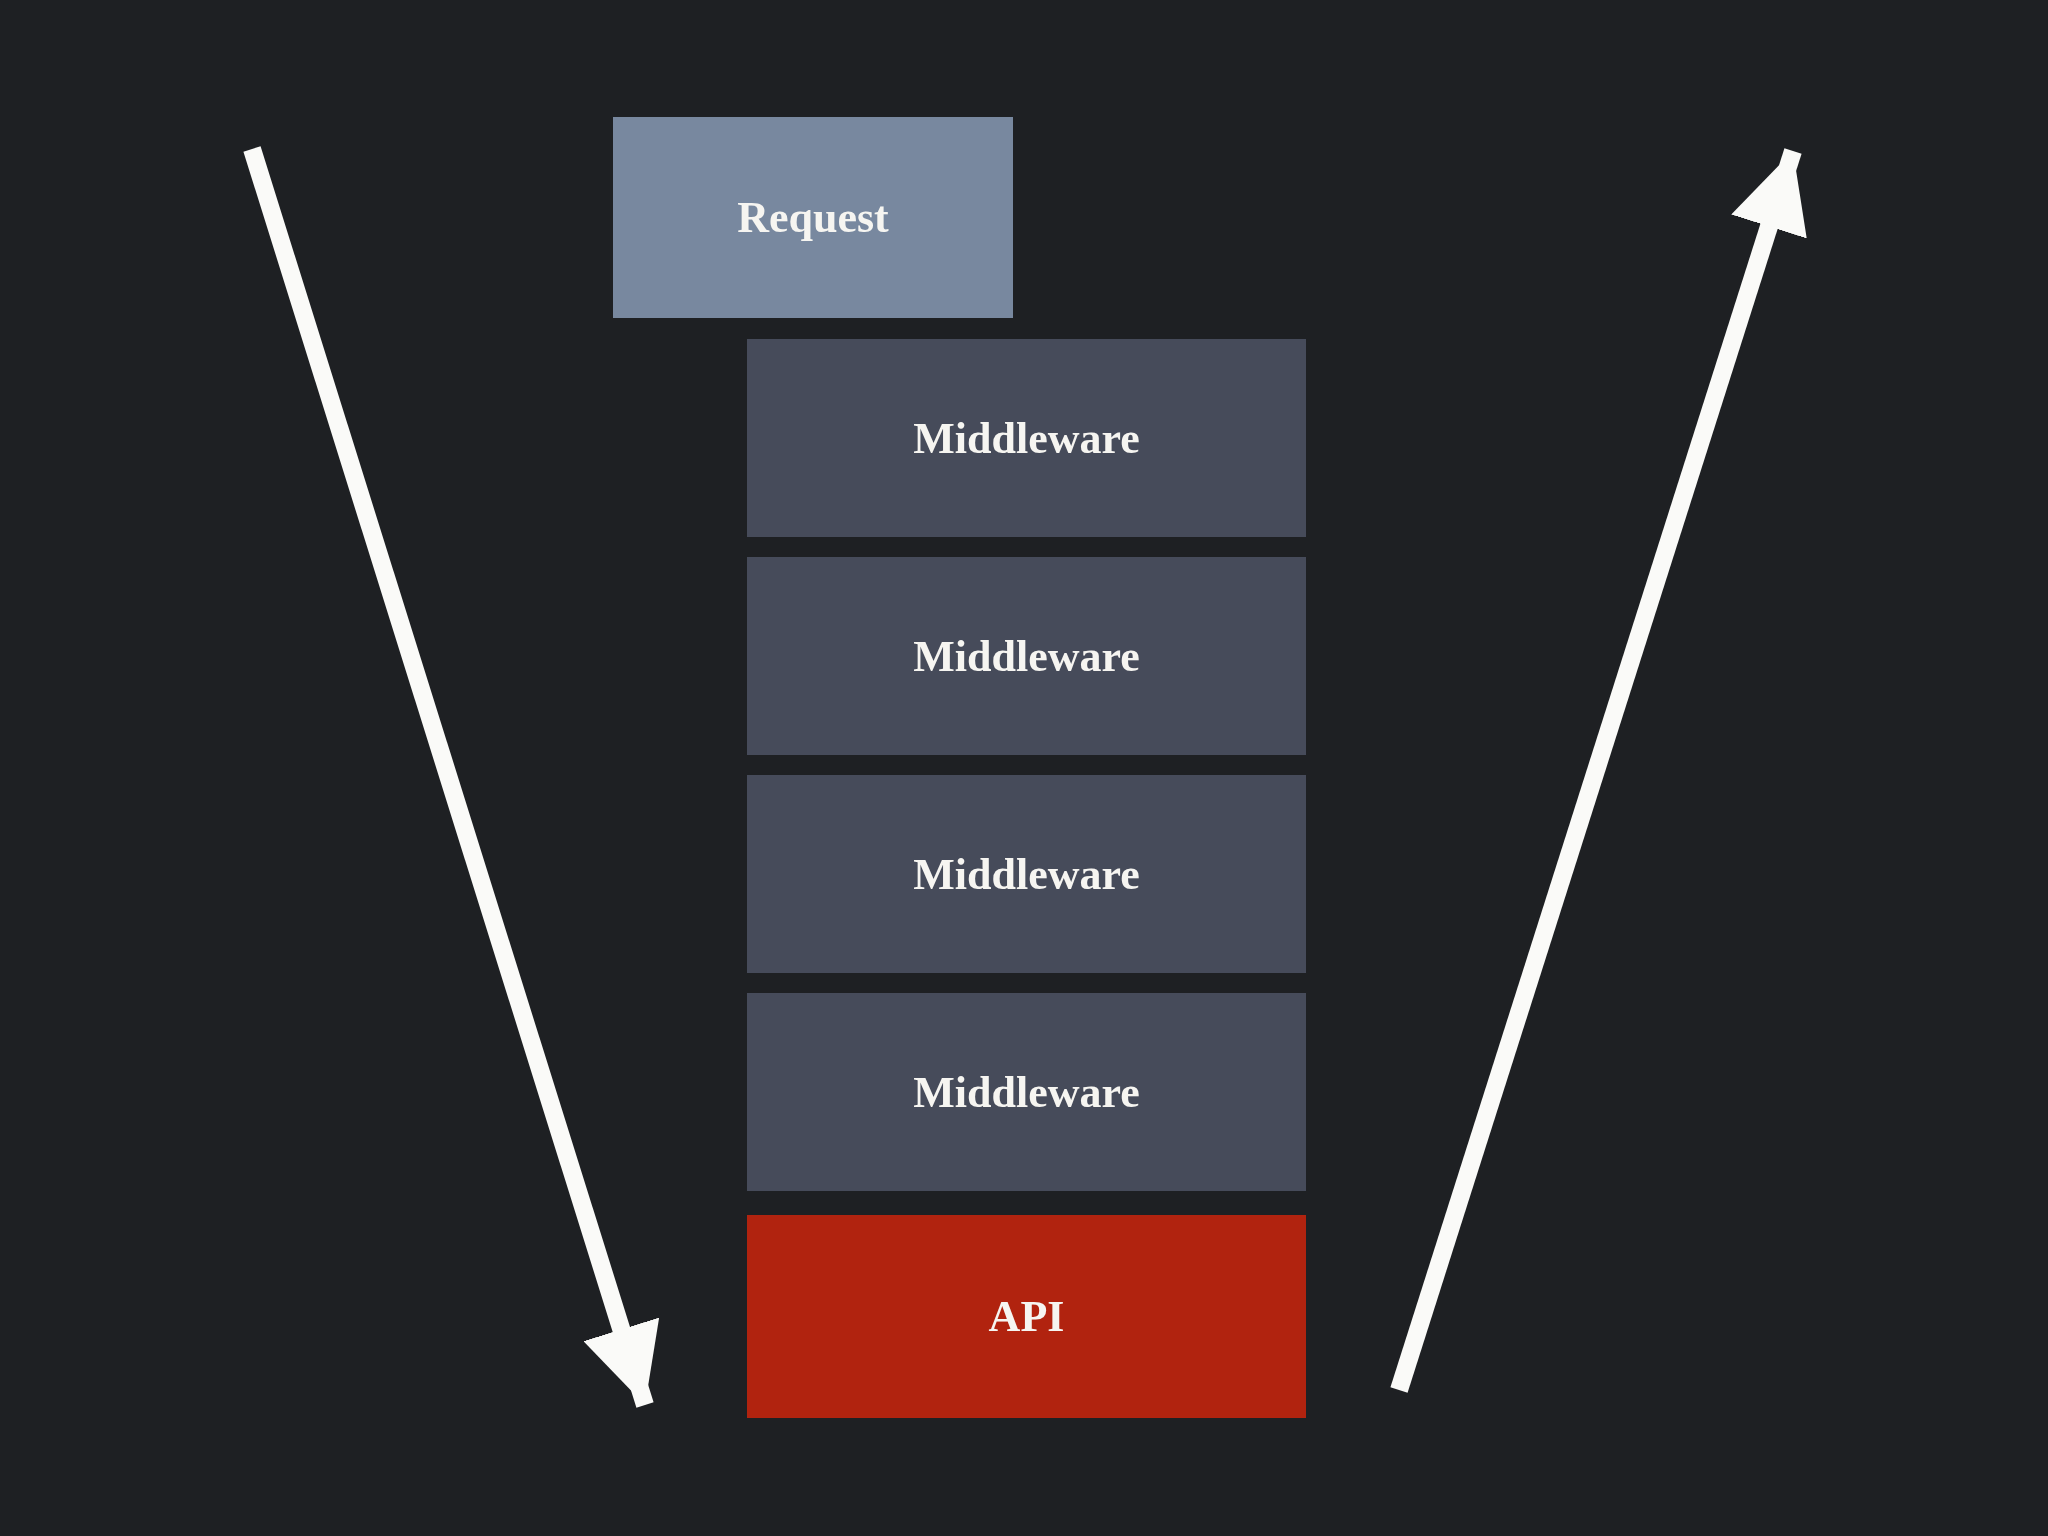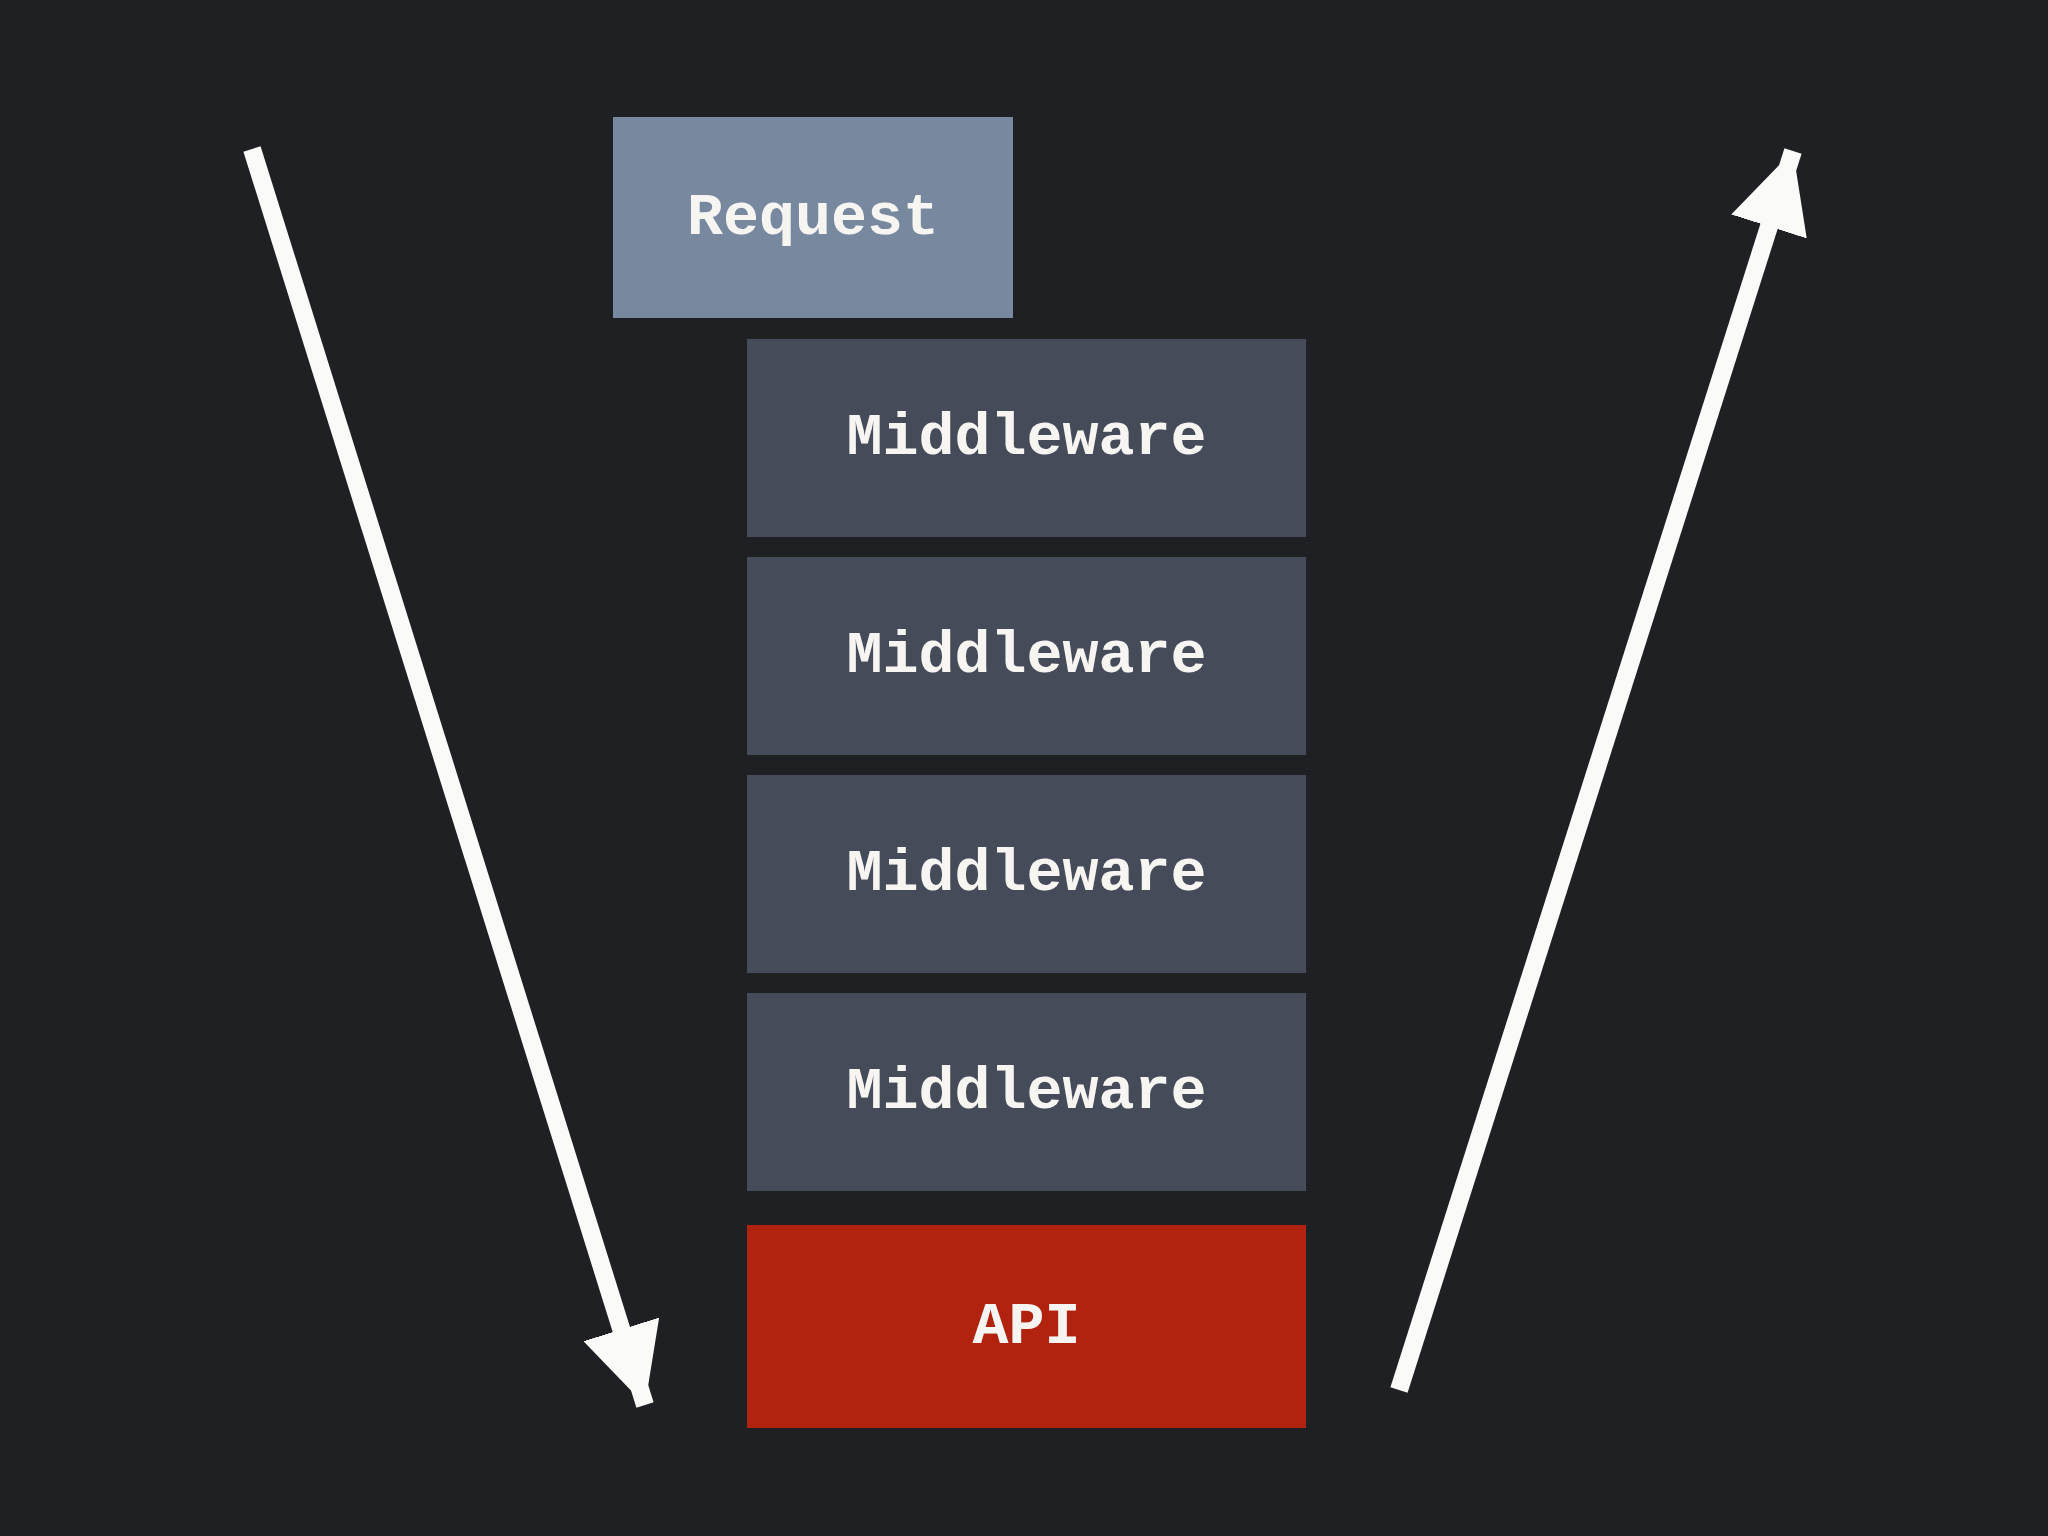--- a/index.html
+++ b/index.html
@@ -27,27 +27,28 @@
   }
   .arrow{
     stroke:var(--arrow);
     stroke-width:18;
     fill:none;
   }
   .box{
     position:absolute;
     display:flex;align-items:center;justify-content:center;
     color:var(--text);
-    font-size:60px;
+    font-size:44px;
     font-weight:bold;
     letter-spacing:0px;
+    font-family:Liberation Serif, serif;
   }
   .box-top{background:var(--box-top);}
   .box-mid{background:var(--box-mid);}
-  .box-api{background:var(--box-api);margin-top:10px;}
+  .box-api{background:var(--box-api);}
 
   #request-box {left:613px;  top:117px;  width:400px; height:201px;}
   #response-box{left:1031px; top:117px;  width:401px; height:201px;}
   #mw1{left:747px; top:339px;  width:559px; height:198px;}
   #mw2{left:747px; top:557px;  width:559px; height:198px;}
   #mw3{left:747px; top:775px;  width:559px; height:198px;}
   #mw4{left:747px; top:993px;  width:559px; height:198px;}
   #api-box{left:747px; top:1215px; width:559px; height:203px;}
 </style>
 </head>

